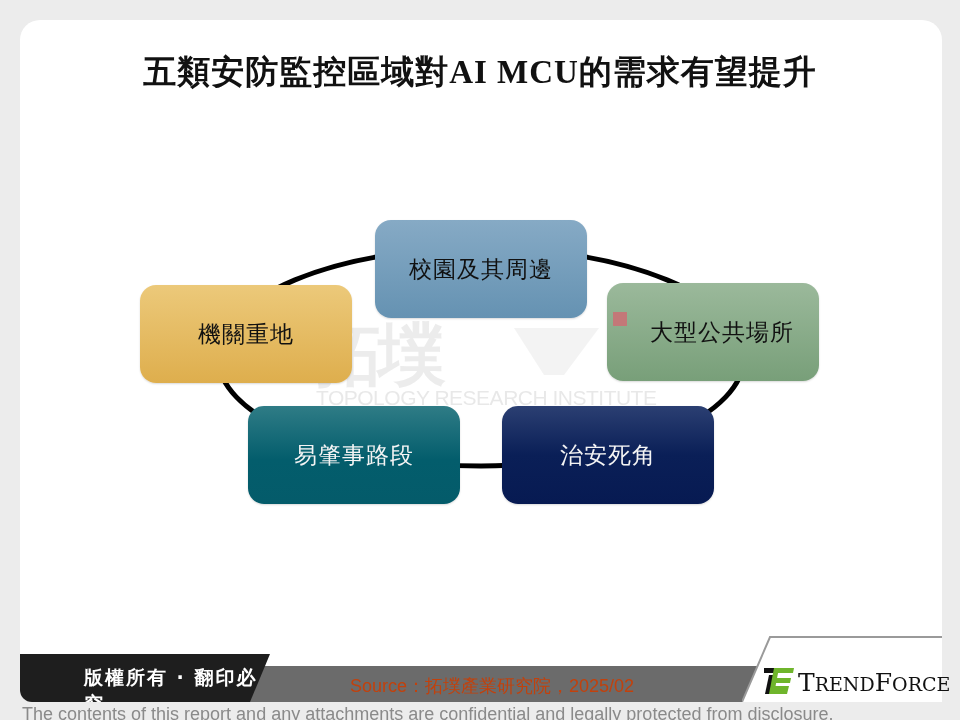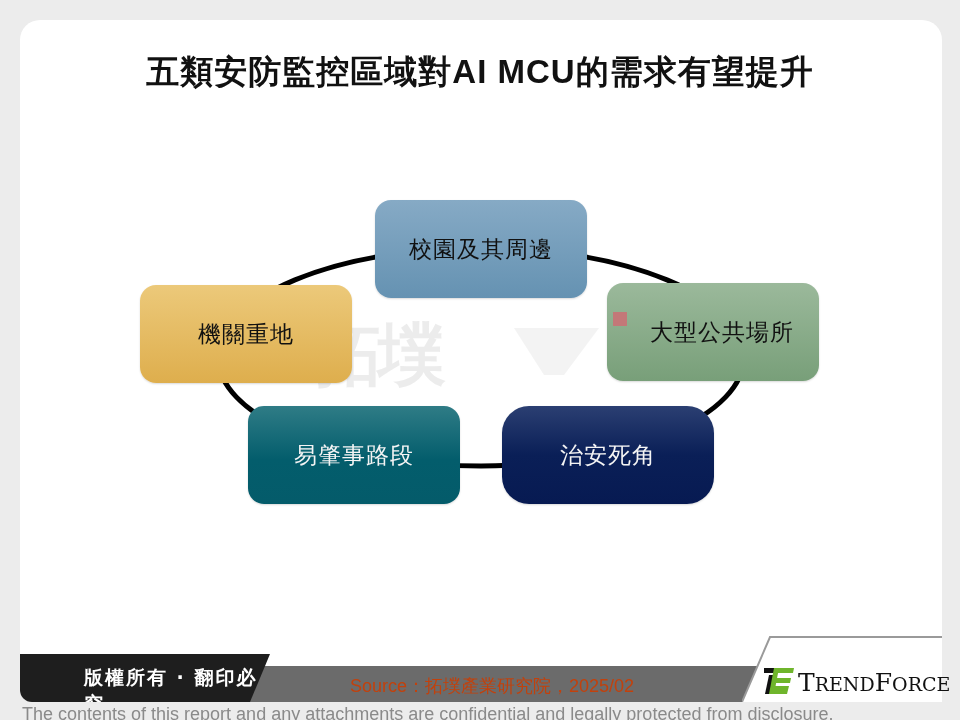--- a/index.html
+++ b/index.html
@@ -13,21 +13,21 @@
     position: absolute;
     left: 20px; top: 20px;
     width: 922px; height: 682px;
     background: #ffffff;
     border-radius: 20px 20px 0 18px;
   }
   .title {
     position: absolute;
     left: 0; top: 50px; width: 960px;
     text-align: center;
-    font-family: Liberation Sans, sans-serif;
+    font-family: Liberation Serif, serif;
     font-weight: bold;
     font-size: 33px;
     color: #111;
     letter-spacing: 1px;
   }
   .watermark {
     position: absolute;
     left: 314px; top: 310px;
     width: 340px; height: 100px;
     pointer-events: none;
@@ -54,30 +54,30 @@
   svg.ring { position: absolute; left: 0; top: 0; }
   .node {
     position: absolute;
     border-radius: 16px;
     display: flex; align-items: center; justify-content: center;
     font-family: "DejaVu Sans", sans-serif;
     font-size: 23px;
     letter-spacing: 1px;
     box-shadow: 0 1px 2px rgba(0,0,0,0.15);
   }
-  .n-top   { left: 375px; top: 200px; width: 212px; height: 98px;
+  .n-top   { left: 375px; top: 220px; width: 212px; height: 98px;
              background: linear-gradient(#86aac5, #6592b2); color: #111; }
   .n-right { left: 607px; top: 283px; width: 212px; height: 98px;
              background: linear-gradient(#9bb99b, #789f79); color: #111; }
   .n-left  { left: 140px; top: 285px; width: 212px; height: 98px;
              background: linear-gradient(#ecc97a, #deae4d); color: #111; }
   .n-bl    { left: 248px; top: 406px; width: 212px; height: 98px;
              background: linear-gradient(#2f7c86, #035d6c 55%, #045b6a); color: #f4f4f4; align-items: center; }
   .n-br    { left: 502px; top: 406px; width: 212px; height: 98px;
-             background: linear-gradient(#2b3f72, #0a1f57 50%, #071a52); color: #f4f4f4; border-radius: 27px; }
+             background: linear-gradient(#2b3f72, #0a1f57 50%, #071a52); color: #f4f4f4; }
   .wm-i {
     position: absolute; left: 613px; top: 312px;
     width: 14px; height: 14px; background: #c37878;
   }
   .footer-dark {
     position: absolute;
     left: 20px; top: 654px;
     width: 250px; height: 48px;
     background: #1e1e1e;
     clip-path: polygon(0 0, 100% 0, 92% 100%, 0 100%);
@@ -150,20 +150,21 @@
 
 <svg class="ring" width="960" height="720">
   <ellipse cx="481" cy="357" rx="263" ry="109" fill="none" stroke="#000" stroke-width="5"></ellipse>
 </svg>
 
 <div class="watermark">
   <div class="wm-cn">拓墣</div>
   <svg class="wm-tri" viewBox="0 0 100 60">
     <path d="M10 8 L95 8 L60 55 L40 55 Z" fill="rgba(215,215,215,0.3)"></path>
   </svg>
+  <div class="wm-en">TOPOLOGY RESEARCH INSTITUTE</div>
 </div>
 
 <div class="node n-top">
   <span>校園及其周邊</span>
 </div>
 <div class="node n-right">
   <span style="margin-left:18px">大型公共場所</span>
 </div>
 <div class="wm-i"></div>
 <div class="node n-br">

